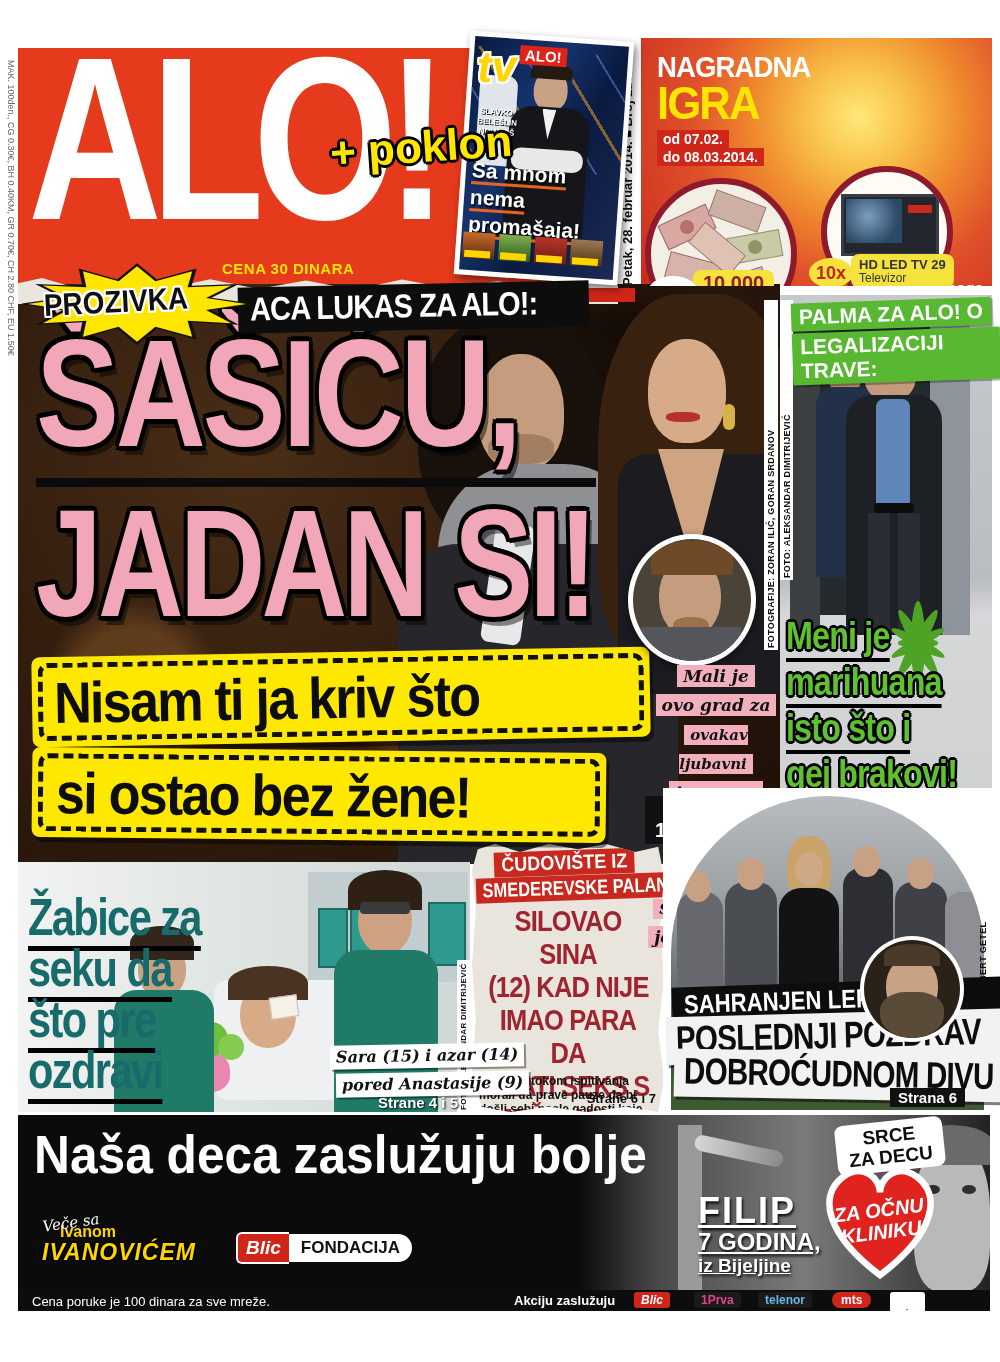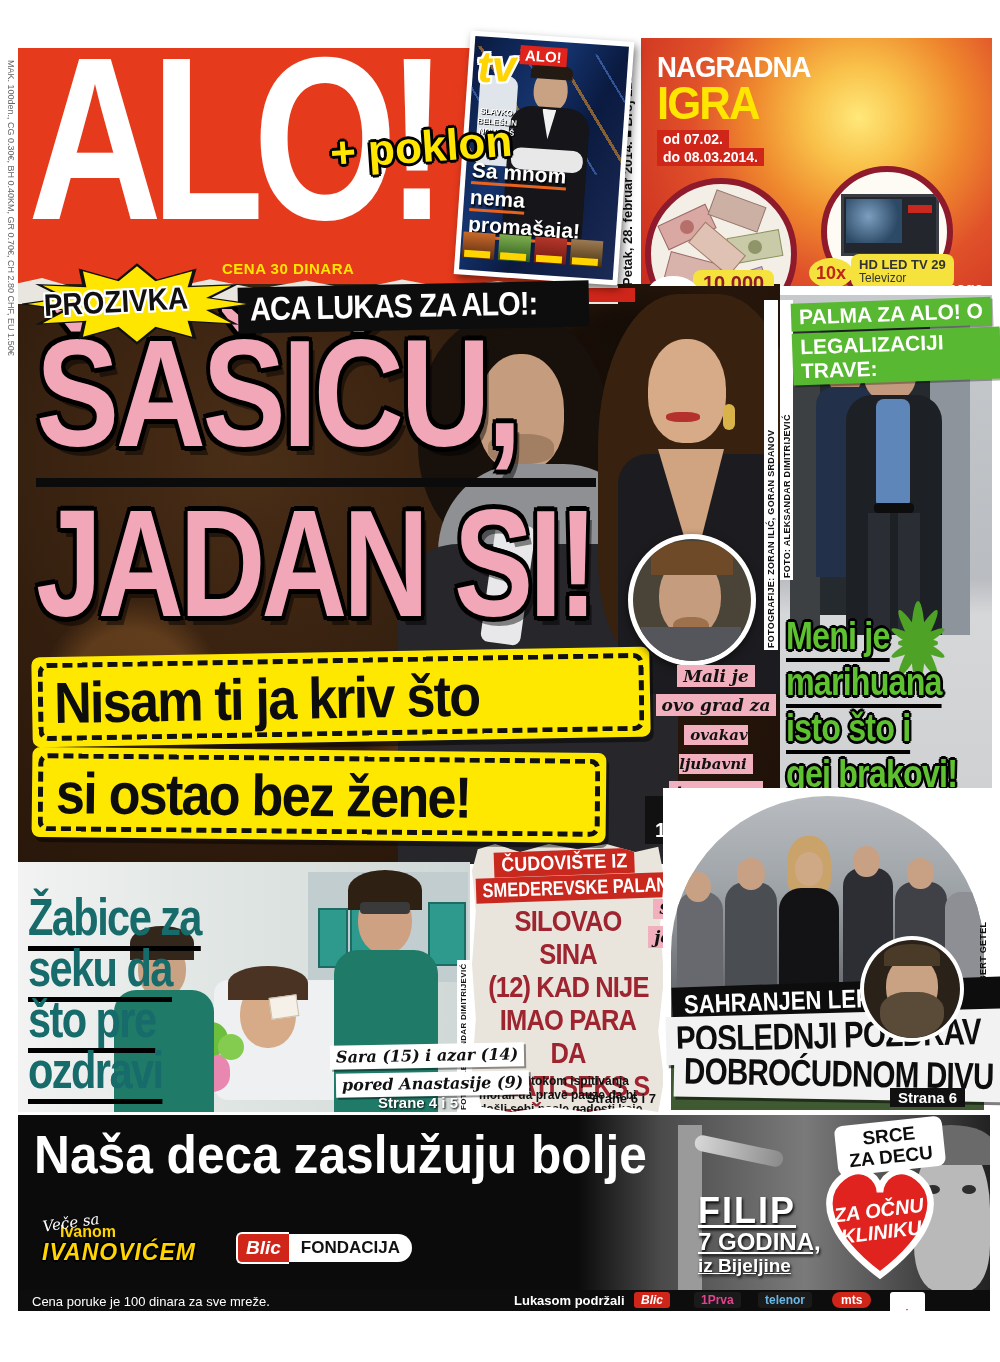--- a/index.html
+++ b/index.html
@@ -414,21 +414,21 @@
       </svg>
       <div class="abs b w" style="left:14px;top:42px;width:104px;text-align:center;font-size:20px;line-height:22px;transform:rotate(-7deg);font-style:italic;">
         <span>ZA OČNU</span><br>
         <span>KLINIKU</span>
       </div>
     </div>
 
 
     <div class="abs" style="left:0;top:175px;width:972px;height:21px;background:#0d0d0d;">
       <span class="abs w" style="left:14px;top:4px;font-size:13px;">Cena poruke je 100 dinara za sve mreže.</span>
-      <span class="abs b w" style="left:496px;top:3px;font-size:13px;">Lukasom podržali</span>
+      <span class="abs b w" style="left:496px;top:3px;font-size:13px;">Akciju zaslužuju</span>
       <span class="abs b w" style="left:616px;top:2px;font-size:12px;font-style:italic;background:#d0261a;padding:1px 7px;border-radius:3px;">Blic</span>
       <span class="abs b" style="left:676px;top:2px;font-size:12px;color:#e0448e;background:#1a1a1a;padding:1px 7px;border-radius:3px;">1Prva</span>
       <span class="abs b" style="left:740px;top:2px;font-size:12px;color:#6ab8e8;background:#1a1a1a;padding:1px 7px;border-radius:3px;">telenor</span>
       <span class="abs b w" style="left:814px;top:2px;font-size:12px;background:#d0261a;padding:1px 9px;border-radius:8px;">mts</span>
       <span class="abs b" style="left:872px;top:2px;font-size:13px;color:#ec4899;background:#fff;padding:14px 8px;border-radius:3px;">vip</span>
     </div>
   </div>
 
 </div>
 

